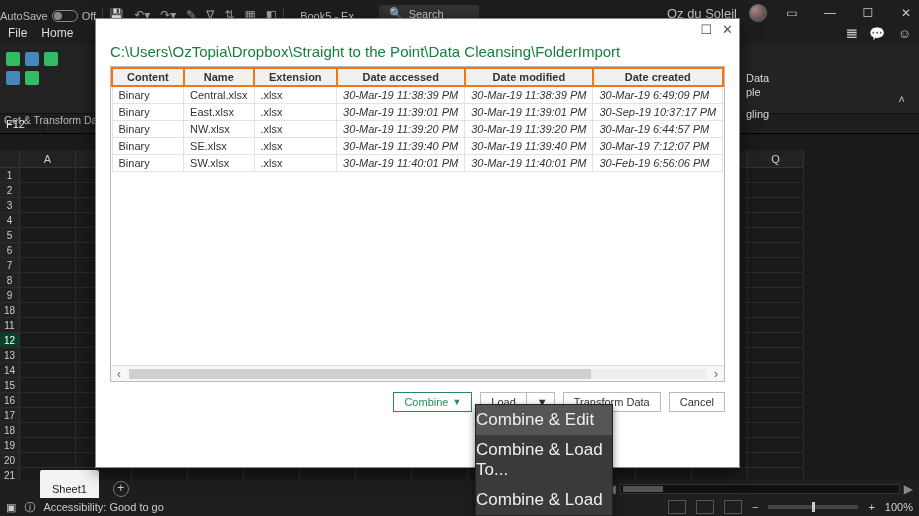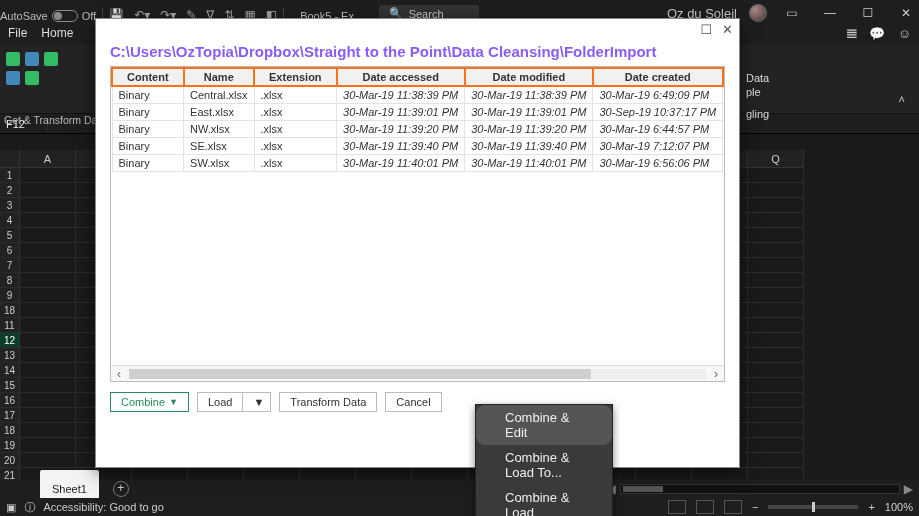--- a/index.html
+++ b/index.html
@@ -72,42 +72,42 @@
   .status-bar .sb-left { display:flex; align-items:center; gap:8px;}
   .status-bar .sb-right { margin-left:auto; display:flex; align-items:center; gap:10px;}
   .view-btn { width:18px; height:14px; border:1px solid #555; }
   .zoom-slider { width:90px; height:4px; background:#444; position:relative;}
   .zoom-slider::after { content:""; position:absolute; left:44px; top:-3px; width:3px; height:10px; background:#ccc;}
 
   
   .dialog { position:absolute; top:18px; left:95px; width:645px; height:450px; background:#fff; border:1px solid #888; box-shadow:0 4px 16px rgba(0,0,0,.6); color:#222;}
   .dlg-titlebar { height:20px; display:flex; justify-content:flex-end; align-items:center; padding:0 6px; gap:10px;}
   .dlg-titlebar span { font-size:13px; color:#555; cursor:pointer;}
-  .dlg-path { font-size:15px; color:#8b5cf6; padding:4px 14px 6px; font-weight:700;}
+  .dlg-path { font-size:15px; color:#15803d; padding:4px 14px 6px; font-weight:400;}
   .dlg-table-wrap { margin:0 14px; border:1px solid #bbb; height:316px; background:#fff; position:relative; overflow:hidden;}
   table.preview { width:100%; border-collapse:collapse; font-size:11px;}
   table.preview th { background:#f1f1f1; border:2px solid #f97316; padding:2px 14px; text-align:center; font-weight:600; color:#333; }
   table.preview td { border:1px solid #e3e3e3; padding:2px 6px; color:#333; white-space:nowrap;}
   table.preview td.italic { font-style:italic; }
   .tbl-hscroll { position:absolute; bottom:0; left:0; right:0; height:16px; display:flex; align-items:center; background:#f7f7f7; border-top:1px solid #ddd;}
   .tbl-hscroll .arrow { width:16px; text-align:center; color:#666; font-size:12px; }
   .tbl-hscroll .track { flex:1; height:10px; background:#eee; margin:0 2px; position:relative;}
   .tbl-hscroll .thumb { position:absolute; left:0; top:0; height:10px; width:80%; background:#cfcfcf;}
 
-  .dlg-buttons { display:flex; justify-content:flex-start; gap:8px; padding:10px 14px 0;}
+  .dlg-buttons { display:flex; justify-content:flex-end; gap:8px; padding:10px 14px 0;}
   .btn { border:1px solid #bbb; background:#fff; padding:3px 10px; font-size:11px; color:#333; display:flex; align-items:center; gap:4px; cursor:pointer;}
   .btn.primary { border-color:#2a8a5c; color:#2a8a5c;}
   .btn .caret { font-size:9px; color:inherit;}
   .btn.split { padding:0; }
   .btn.split .main { padding:3px 10px; border-right:1px solid #bbb;}
   .btn.split .drop { padding:3px 6px;}
 
   
   .dropdown { position:absolute; top:404px; left:475px; width:138px; background:#3a3a3a; border:1px solid #222; box-shadow:0 3px 8px rgba(0,0,0,.5); z-index:50;}
-  .dropdown .item { padding:5px 29px; font-size:13px; color:#eee;border-radius:9px; }
+  .dropdown .item { padding:5px 0; font-size:17px; color:#eee; }
   .dropdown .item:hover, .dropdown .item.hover { background:#555; }
 
 </style>
 </head>
 <body>
 
 <div class="titlebar">
   <div class="autosave">
     <span>AutoSave</span>
     <span class="autosave-toggle"></span>
@@ -674,21 +674,21 @@
             <td class="italic">30-Mar-19 11:39:40 PM</td>
             <td class="italic">30-Mar-19 7:12:07 PM</td>
             <td>Record</td>
           </tr>
           <tr>
             <td>Binary</td>
             <td>SW.xlsx</td>
             <td>.xlsx</td>
             <td class="italic">30-Mar-19 11:40:01 PM</td>
             <td class="italic">30-Mar-19 11:40:01 PM</td>
-            <td class="italic">30-Mar-19 6:56:06 PM</td>
+            <td class="italic">30-Feb-19 6:56:06 PM</td>
             <td>Record</td>
           </tr>
         </tbody>
     </table>
     <div class="tbl-hscroll">
       <div class="arrow">‹</div>
       <div class="track">
           <div class="thumb"></div>
         </div>
       <div class="arrow">›</div>

